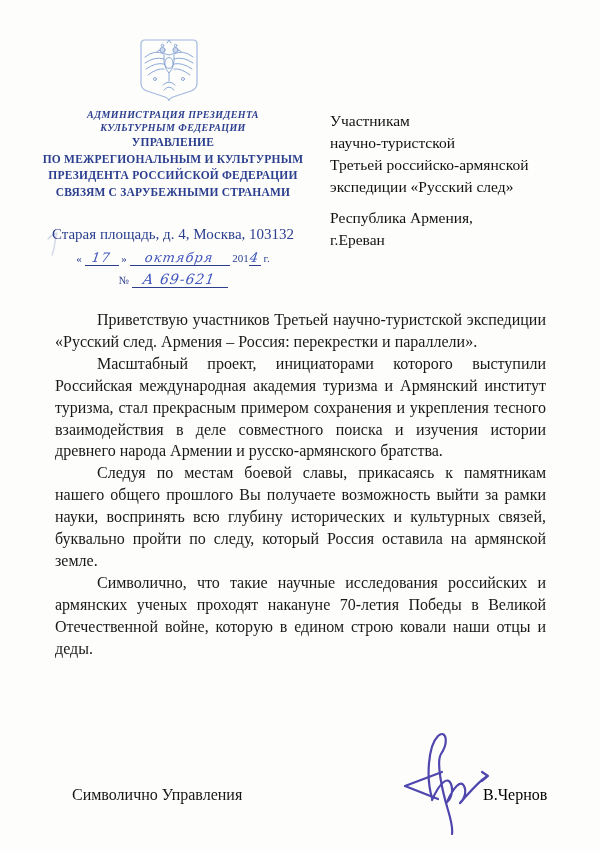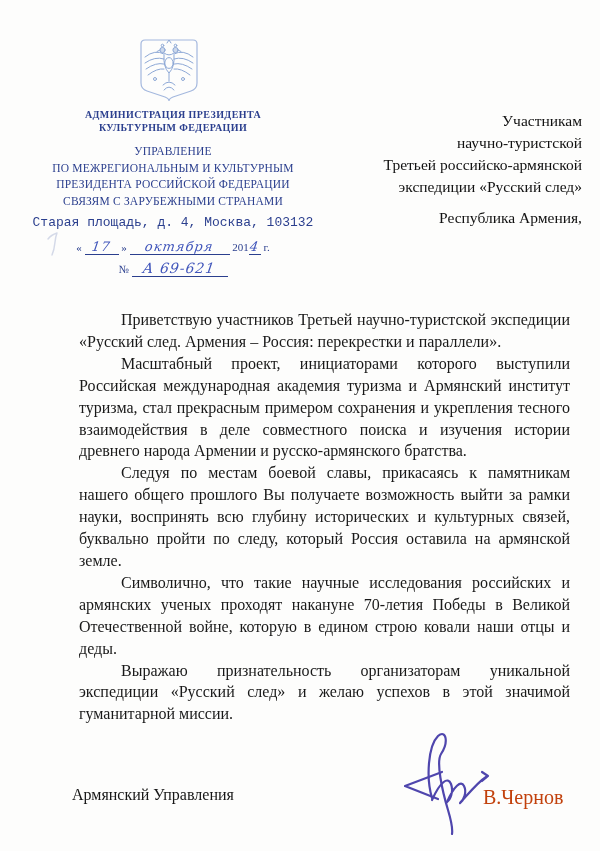--- a/index.html
+++ b/index.html
@@ -5,43 +5,43 @@
   html,body{margin:0;padding:0;background:#e8e8e8;}
   .page{
     position:relative;width:600px;height:851px;margin:0 auto;
     background:#fdfdfc;overflow:hidden;
     font-family:"Liberation Serif","DejaVu Serif",serif;
     color:#191919;
   }
   
   .emblem{position:absolute;left:137px;top:37px;width:64px;height:66px;}
   .lh{position:absolute;left:28px;top:108px;width:290px;text-align:center;color:#2b3f8e;}
-  .lh-org{font-size:10px;font-weight:bold;letter-spacing:.4px;line-height:13px;}
-  .lh-dept{font-size:11.5px;font-weight:normal;letter-spacing:.2px;line-height:16.5px;margin-top:9px;}
-  .lh-addr{font-size:13px;line-height:12px;margin-top:8px;font-family:Liberation Mono, monospace;}
+  .lh-org{font-size:10px;font-weight:bold;letter-spacing:.4px;line-height:13px;font-style:italic;}
+  .lh-dept{font-size:11.5px;font-weight:bold;letter-spacing:.2px;line-height:16.5px;margin-top:0;}
+  .lh-addr{font-size:15px;line-height:12px;margin-top:28px;}
   .lh-date{font-size:11px;margin-top:11px;white-space:nowrap;}
   .lh-num{font-size:11px;margin-top:7px;}
   .u{display:inline-block;border-bottom:1px solid #2b3f8e;text-align:center;line-height:13px;}
   .hw{
     font-family:"DejaVu Serif",serif;font-style:italic;color:#4156bb;
     display:inline-block;transform:skewX(-8deg);letter-spacing:1px;
   }
   .hw-day{font-size:13px;} .hw-month{font-size:13px;} .hw-digit{font-size:13px;} .hw-num{font-size:14px;}
   .u-day{min-width:34px;} .u-month{min-width:100px;} .u-digit{min-width:12px;} .u-num{min-width:96px;}
   
-  .recipient{position:absolute;left:330px;top:110px;width:252px;text-align:right;
+  .recipient{position:absolute;left:330px;top:110px;width:252px;text-align:left;
     font-size:15.5px;line-height:22px;color:#111;}
   .recipient-gap{height:9px;}
   
   .body{position:absolute;left:55px;top:309px;width:491px;
-    font-size:16px;line-height:21.9px;text-align:justify;margin-left:24px;}
+    font-size:16px;line-height:21.9px;text-align:justify;}
   .body p{margin:0;text-indent:42px;}
   
   .sign-title{position:absolute;left:72px;top:786px;font-size:16px;color:#161616;}
-  .sign-name{position:absolute;left:483px;top:786px;font-size:20px;color:#c2410c;}
+  .sign-name{position:absolute;left:483px;top:786px;font-size:16px;color:#000000;}
   .sign-svg{position:absolute;left:398px;top:720px;width:200px;height:126px;}
   .pen-mark{position:absolute;left:46px;top:230px;width:16px;height:28px;opacity:.55;}
 </style>
 </head>
 <body>
 
 <div class="page">
 
   <svg class="emblem" viewBox="0 0 64 66">
     <path d="M4,7 Q4,3 8,3 H56 Q60,3 60,7 V46 Q60,52 54,54 L36,60 Q32,61.5 32,64 Q32,61.5 28,60 L10,54 Q4,52 4,46 Z" fill="none" stroke="#a4b8de" stroke-width="1.2"></path>
@@ -93,31 +93,31 @@
     </div>
   </div>
 
   <div class="recipient">
     <div>Участникам</div>
     <div>научно-туристской</div>
     <div>Третьей российско-армянской</div>
     <div>экспедиции «Русский след»</div>
     <div class="recipient-gap"></div>
     <div>Республика Армения,</div>
+    <div>г.Ереван</div>
   </div>
 
   <div class="body">
     <p>Приветствую участников Третьей научно-туристской экспедиции «Русский след. Армения – Россия: перекрестки и параллели».</p>
     <p>Масштабный проект, инициаторами которого выступили Российская международная академия туризма и Армянский институт туризма, стал прекрасным примером сохранения и укрепления тесного взаимодействия в деле совместного поиска и изучения истории древнего народа Армении и русско-армянского братства.</p>
     <p>Следуя по местам боевой славы, прикасаясь к памятникам нашего общего прошлого Вы получаете возможность выйти за рамки науки, воспринять всю глубину исторических и культурных связей, буквально пройти по следу, который Россия оставила на армянской земле.</p>
     <p>Символично, что такие научные исследования российских и армянских ученых проходят накануне 70-летия Победы в Великой Отечественной войне, которую в едином строю ковали наши отцы и деды.</p>
-    <p>Выражаю признательность организаторам уникальной экспедиции «Русский след» и желаю успехов в этой значимой гуманитарной миссии.</p>
   </div>
 
-  <div class="sign-title">Армянский Управления</div>
+  <div class="sign-title">Символично Управления</div>
 
   <svg class="sign-svg" viewBox="0 0 200 126">
     <g fill="none" stroke="#4f46ad" stroke-width="2.2" stroke-linecap="round" stroke-linejoin="round">
       <path d="M44,52 L7,66 L40,79"></path>
       <path d="M34,78 C28,58 30,26 40,16 C48,9 51,22 43,34 C38,42 44,70 50,90 C53,100 55,108 54,114"></path>
       <path d="M34,80 C42,62 50,56 53,64 C56,72 52,80 49,82 C56,66 63,60 66,66 C69,72 66,80 62,83 C72,72 80,62 88,57"></path>
       <path d="M84,52 L90,56 L84,61"></path>
     </g>
   </svg>
 

